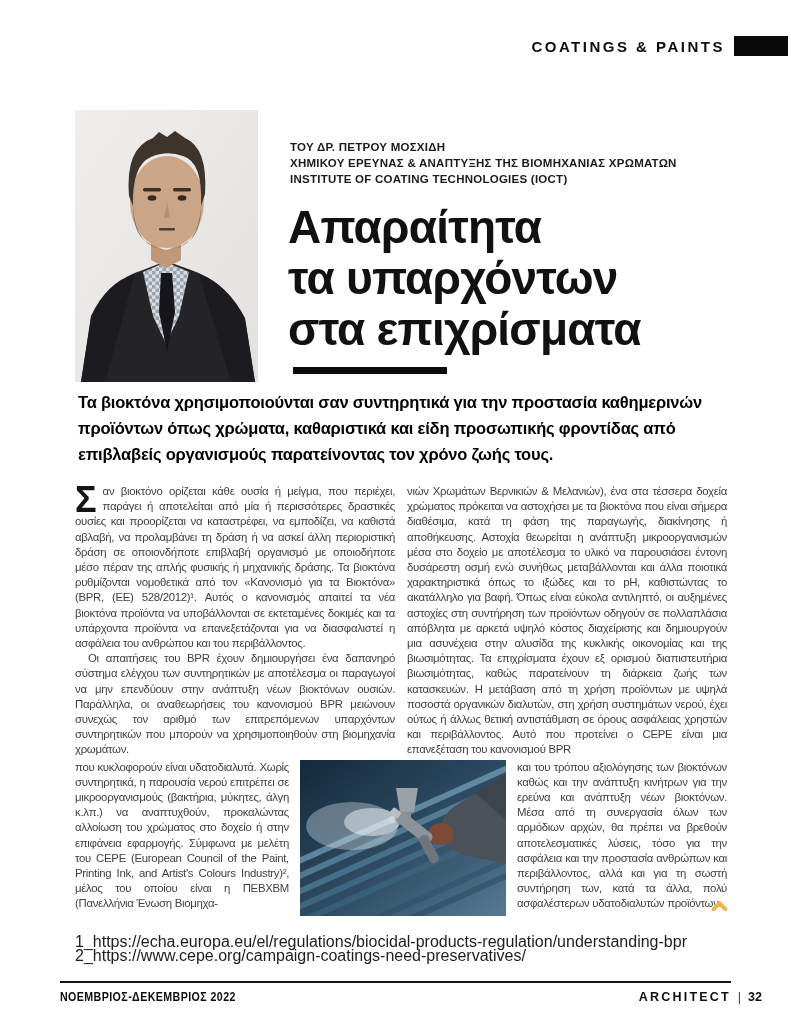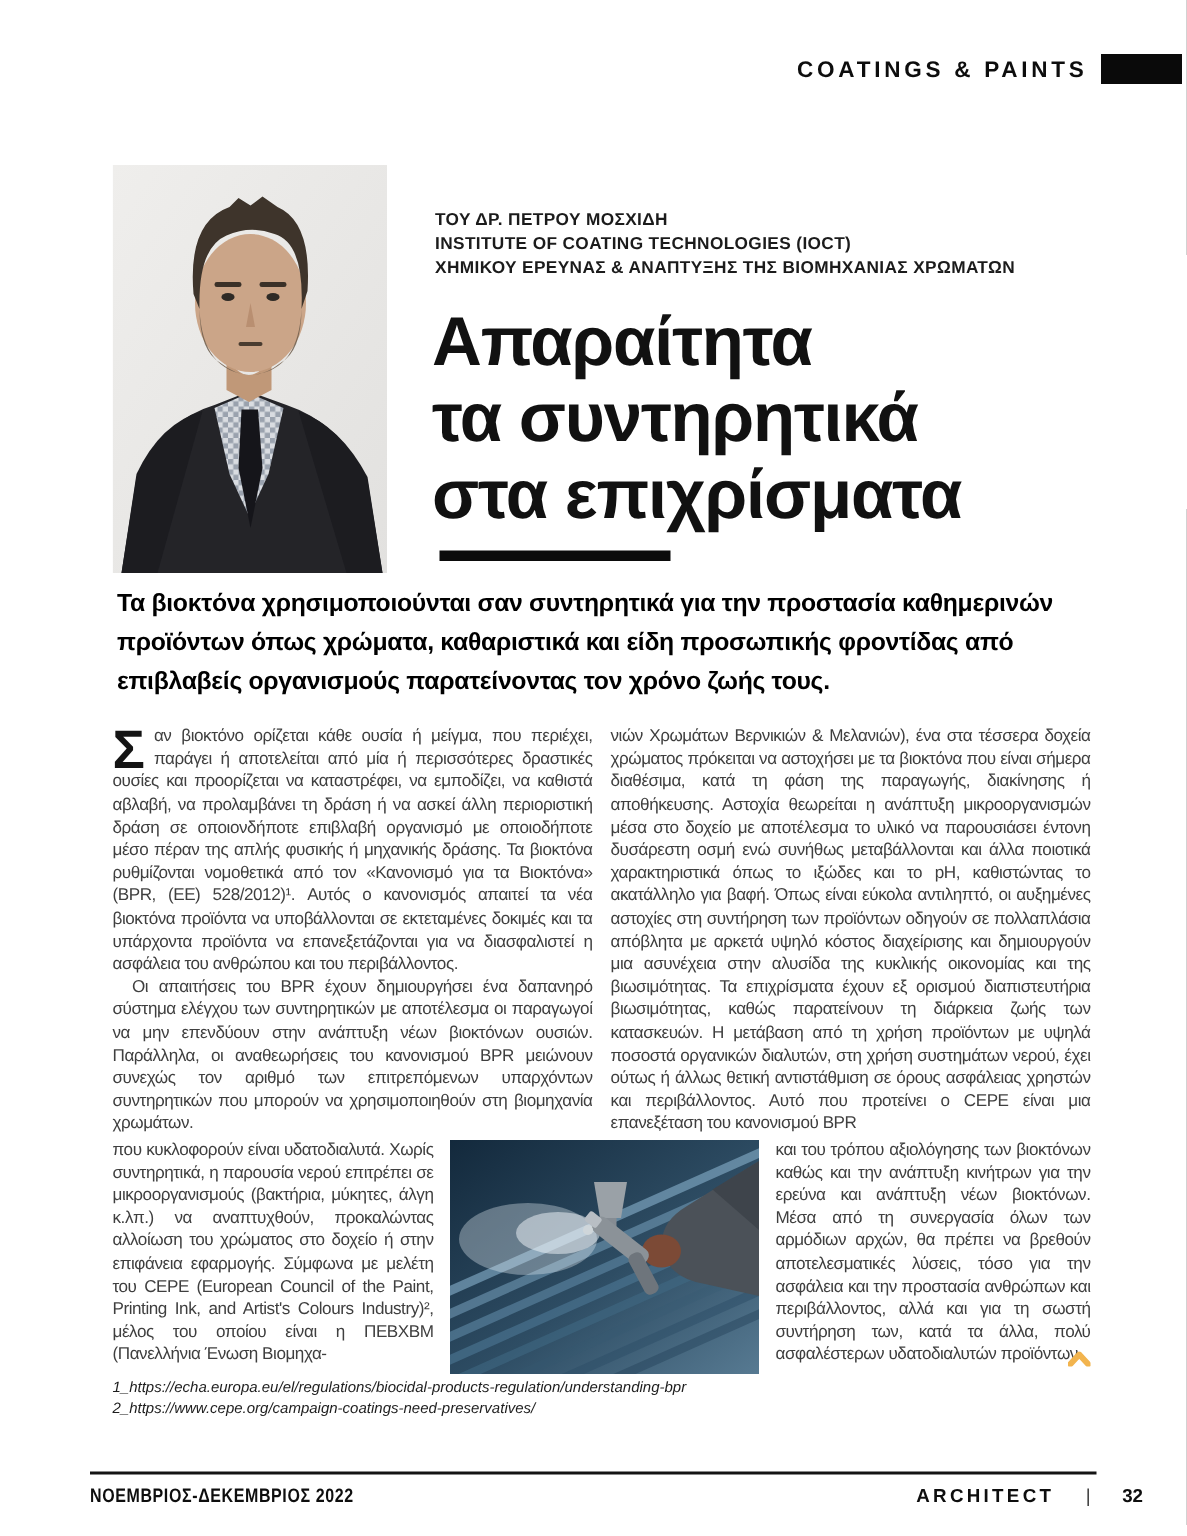--- a/index.html
+++ b/index.html
@@ -36,26 +36,26 @@
   .indent { text-indent:13px; }
   .dropcap { float:left; font-size:36px; line-height:29px; font-weight:700; color:#141414; padding:1px 6px 0 0; letter-spacing:0; }
   .wrap-row { display:flex; gap:11px; margin-top:2px; align-items:flex-start; }
   .wrap-left { width:214px; }
   .spray { width:206px; height:156px; flex:0 0 206px; overflow:hidden; }
   .spray svg { display:block; }
   .wrap-right { width:210px; position:relative; }
   .end-marker { position:absolute; right:0; bottom:1px; line-height:0; }
 
   
-  .footnotes { margin-top:3px; font-style:italic; font-size:10px; line-height:14.5px; color:#1d1d1d; letter-spacing:0; text-align:left; }
+  .footnotes { margin-top:19px; font-size:16px; line-height:14.5px; color:#1d1d1d; letter-spacing:0; text-align:left; }
 
   
   .footer-rule { position:absolute; left:60px; top:981px; width:671px; height:2px; background:#141414; }
   .footer-left { position:absolute; left:60px; top:989px; font-size:13px; font-weight:700; letter-spacing:0.5px; color:#0e0e0e; transform:scaleX(0.82); transform-origin:left center; white-space:nowrap; }
-  .footer-right { position:absolute; right:60px; top:990px; display:flex; align-items:baseline; gap:21px; font-size:12.5px; font-weight:700; color:#0e0e0e; }
+  .footer-right { position:absolute; right:60px; top:990px; display:flex; align-items:baseline; gap:7px; font-size:12.5px; font-weight:700; color:#0e0e0e; }
   .footer-right .mag { letter-spacing:2.2px; }
   .footer-right .sep { font-weight:400; color:#3a3a3a; }
 </style>
 </head>
 <body>
 
 <div class="page">
 
   <div class="section-header">
     <span class="section-label">COATINGS &amp; PAINTS</span>
@@ -98,27 +98,27 @@
       <ellipse cx="77" cy="88" rx="4.4" ry="2.7" fill="#2e2a26"></ellipse>
       <ellipse cx="107" cy="88" rx="4.4" ry="2.7" fill="#2e2a26"></ellipse>
 
       <path d="M92,92 L95,108 L89,108 Z" fill="#b98f71"></path>
       <rect x="84" y="118" width="16" height="2.6" rx="1.3" fill="#4a3c30"></rect>
     </svg>
   </div>
 
   <div class="byline">
     <div>ΤΟΥ ΔΡ. ΠΕΤΡΟΥ ΜΟΣΧΙΔΗ</div>
+    <div>ΧΗΜΙΚΟΥ ΕΡΕΥΝΑΣ &amp; ΑΝΑΠΤΥΞΗΣ ΤΗΣ ΒΙΟΜΗΧΑΝΙΑΣ ΧΡΩΜΑΤΩΝ</div>
     <div>INSTITUTE OF COATING TECHNOLOGIES (IOCT)</div>
-    <div>ΧΗΜΙΚΟΥ ΕΡΕΥΝΑΣ &amp; ΑΝΑΠΤΥΞΗΣ ΤΗΣ ΒΙΟΜΗΧΑΝΙΑΣ ΧΡΩΜΑΤΩΝ</div>
   </div>
 
   <h1 class="title" style="margin:12px;">
     <div>Απαραίτητα</div>
-    <div>τα συντηρητικά</div>
+    <div>τα υπαρχόντων</div>
     <div>στα επιχρίσματα</div>
   </h1>
   <div class="title-underline"></div>
 
   <div class="lead">Τα βιοκτόνα χρησιμοποιούνται σαν συντηρητικά για την προστασία καθημερινών προϊόντων όπως χρώματα, καθαριστικά και είδη προσωπικής φροντίδας από επιβλαβείς οργανισμούς παρατείνοντας τον χρόνο ζωής τους.</div>
 
   <div class="article-flow">
     <div class="article">
       <div class="cols-top">
         <div class="col">

